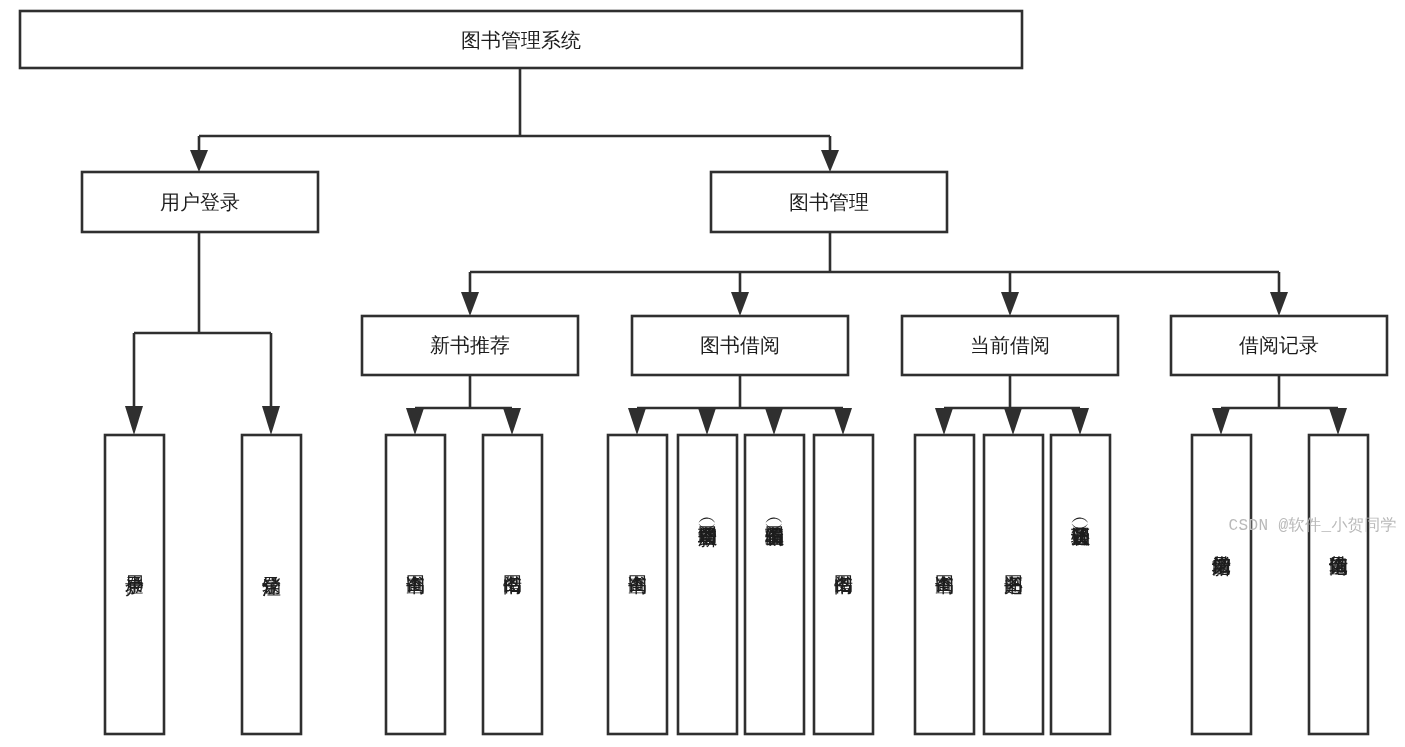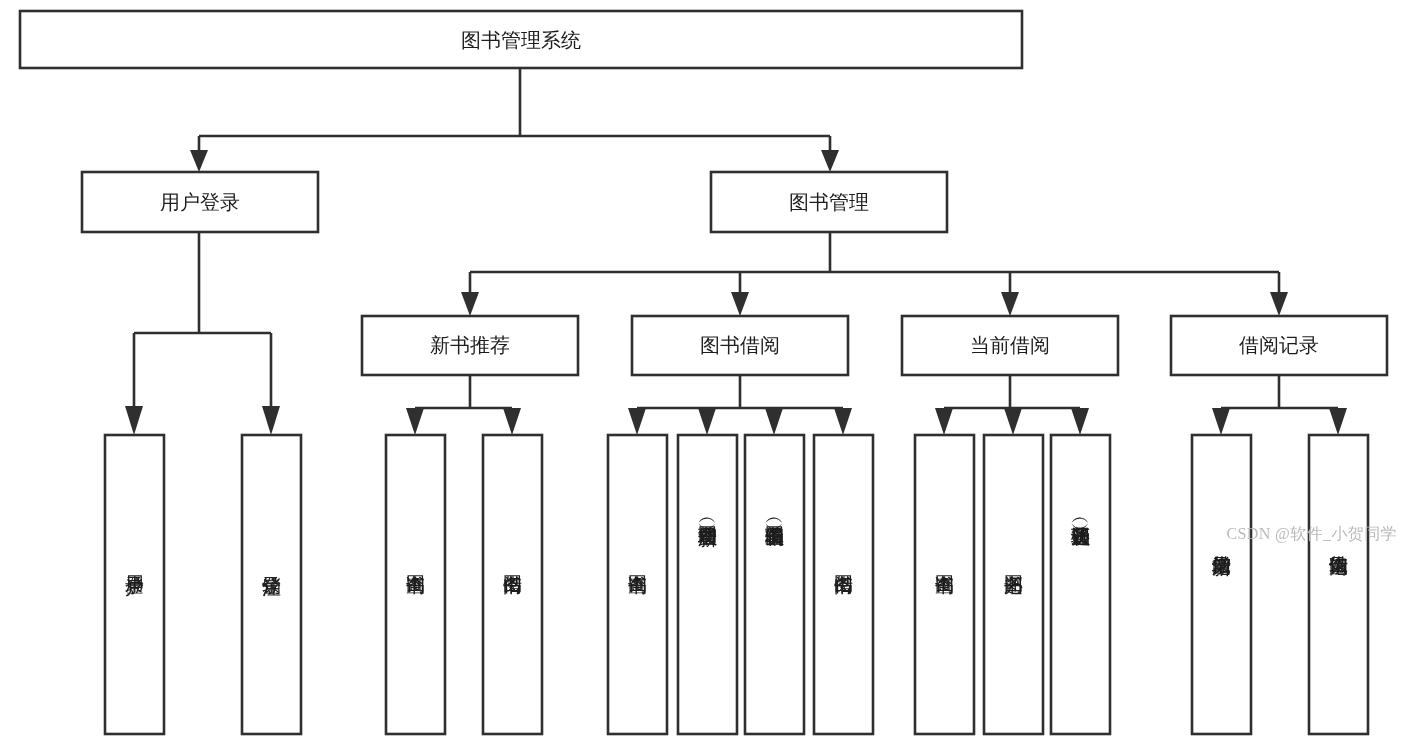--- a/index.html
+++ b/index.html
@@ -13,22 +13,22 @@
   .nodebox{fill:#ffffff;stroke:#2f2f2f;stroke-width:2.6;}
   .link{stroke:#2f2f2f;stroke-width:2.6;fill:none;stroke-linecap:butt;}
   .arrowhead{fill:#2f2f2f;stroke:none;}
   .nodetext{
     font-family:"DejaVu Sans","Liberation Sans",sans-serif;
     fill:#1d1d1d;font-size:20px;
     dominant-baseline:middle;text-anchor:middle;
   }
   .nodetext.vert{font-size:19px;}
   .watermark{
-    position:absolute;right:8px;bottom:11px;
-    font-family:Liberation Serif, serif;
+    position:absolute;right:8px;bottom:20px;
+    font-family:Liberation Mono, monospace;
     font-size:16px;color:#b9b9b9;white-space:nowrap;
     letter-spacing:.4px;pointer-events:none;
   }
 </style>
 </head>
 <body>
 
 <div id="stage">
 
   <svg id="diagram" viewBox="0 0 1405 747">

